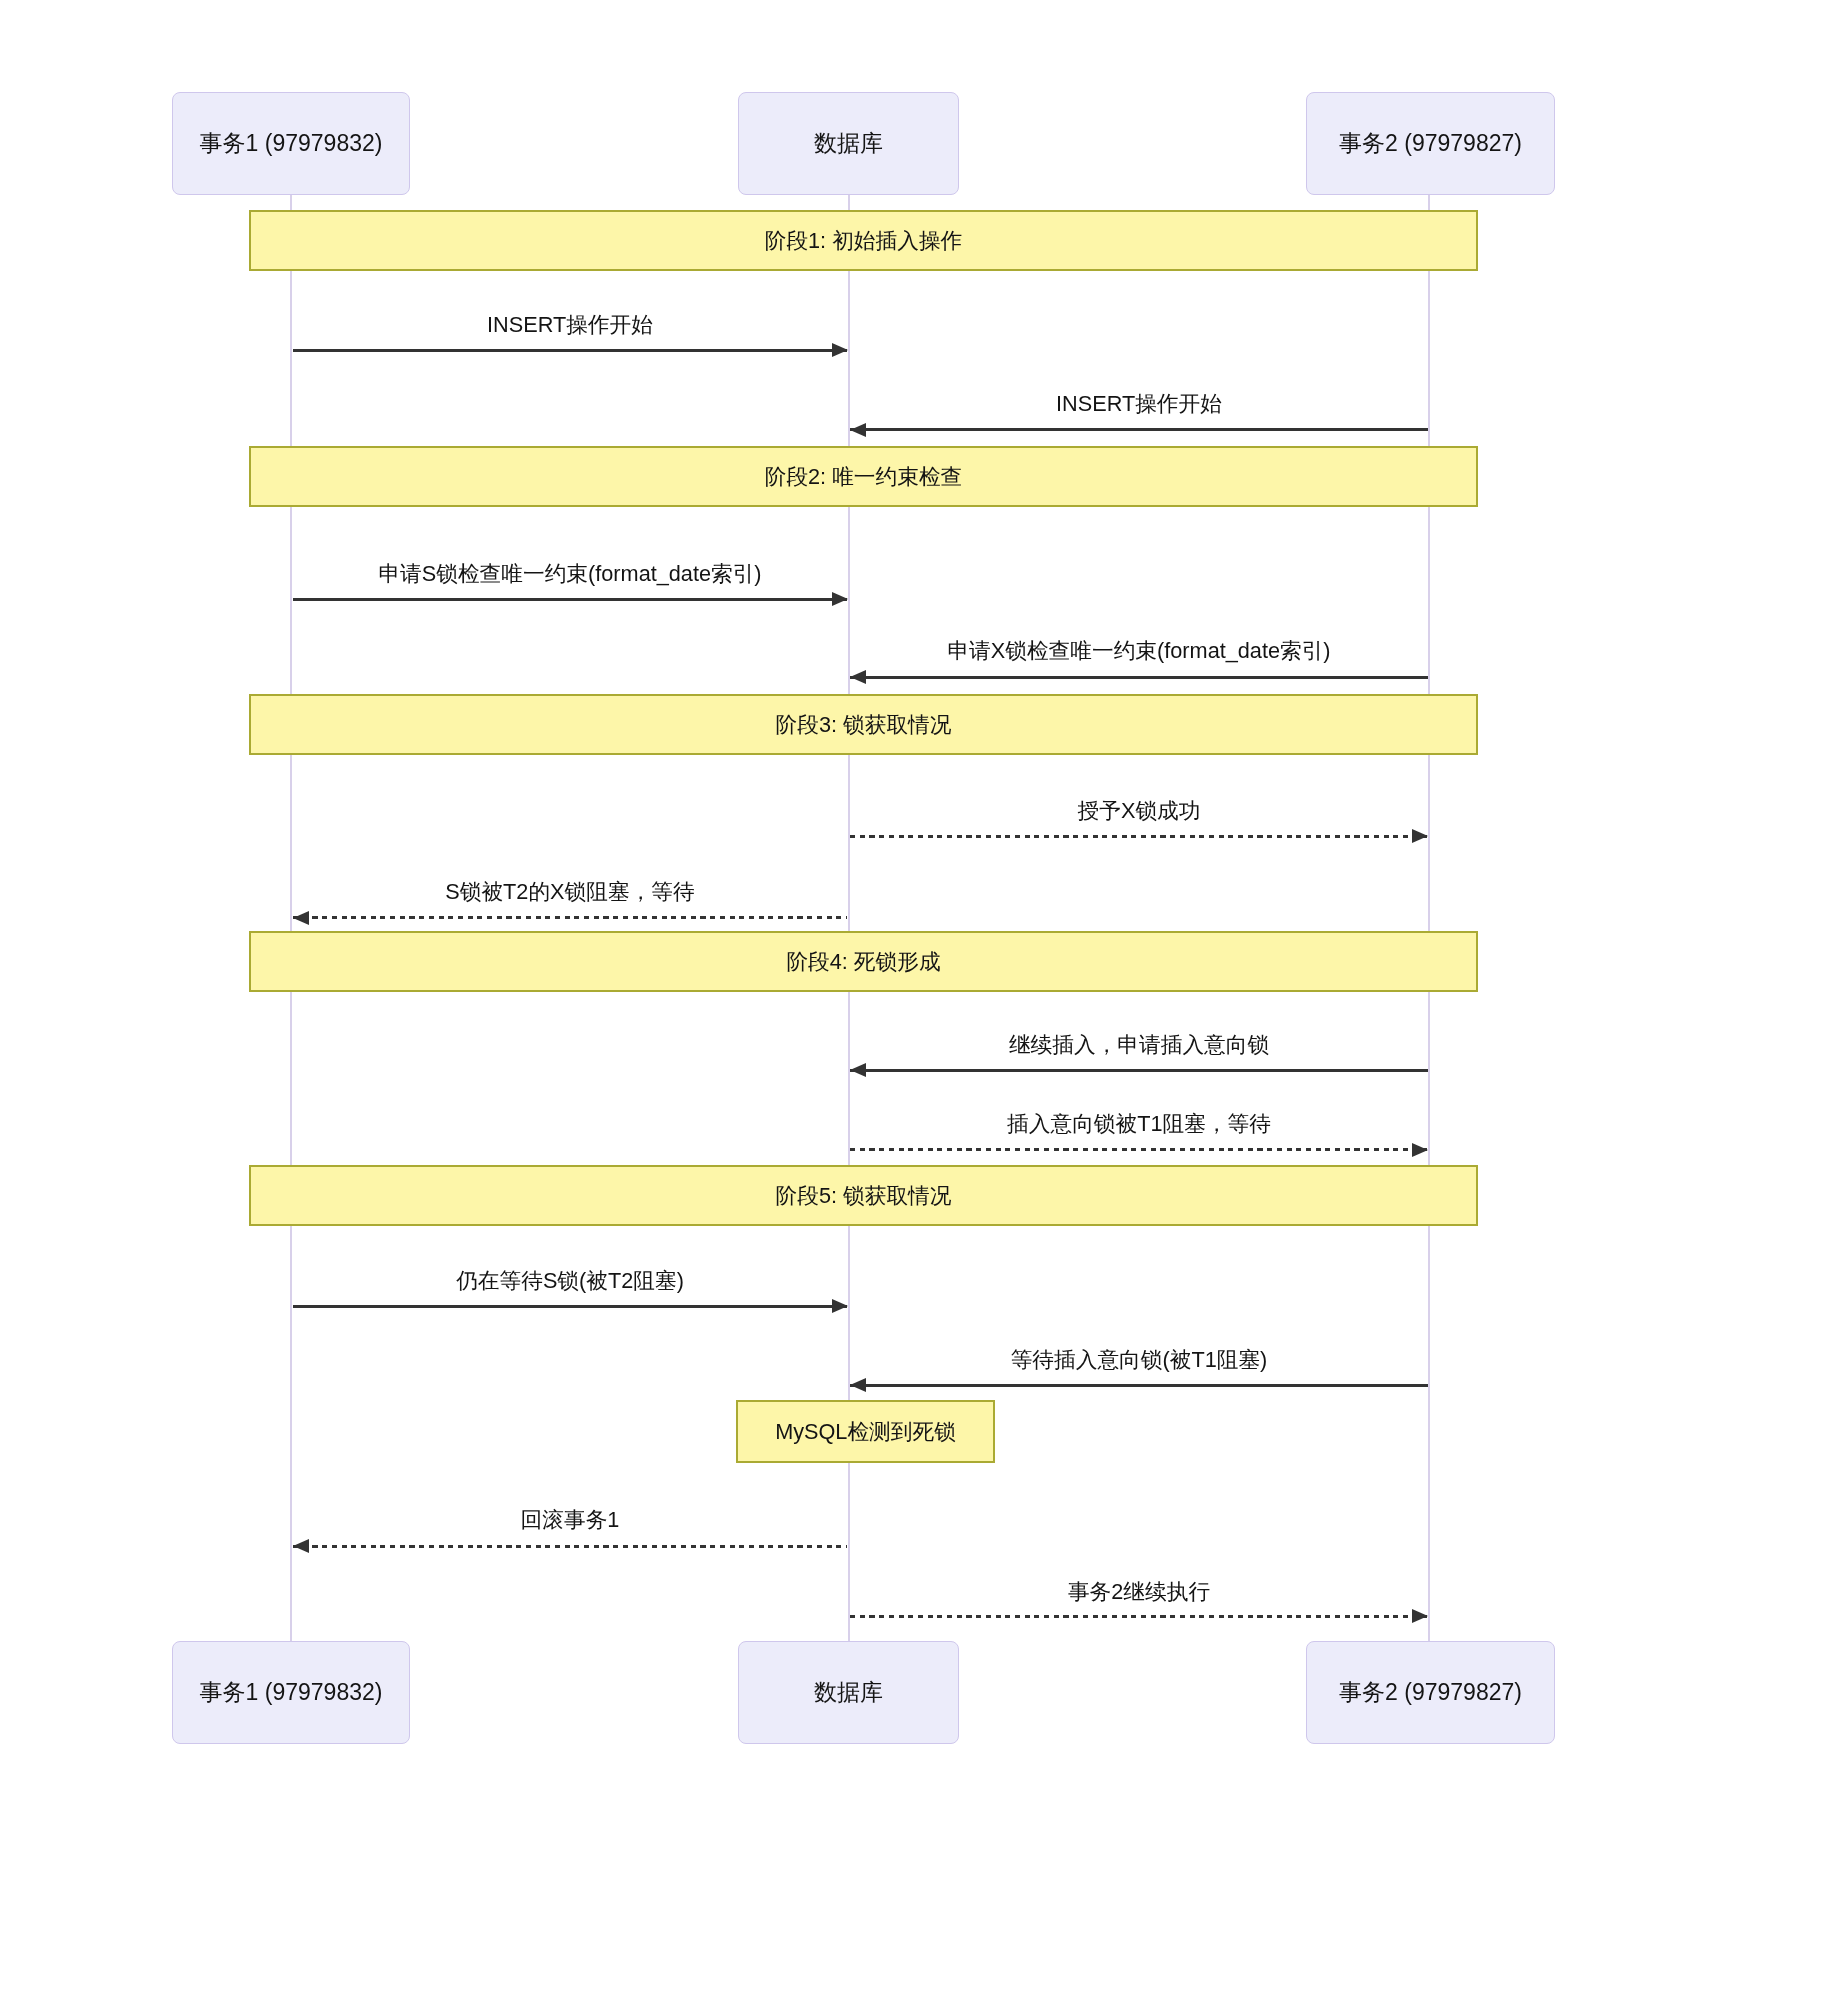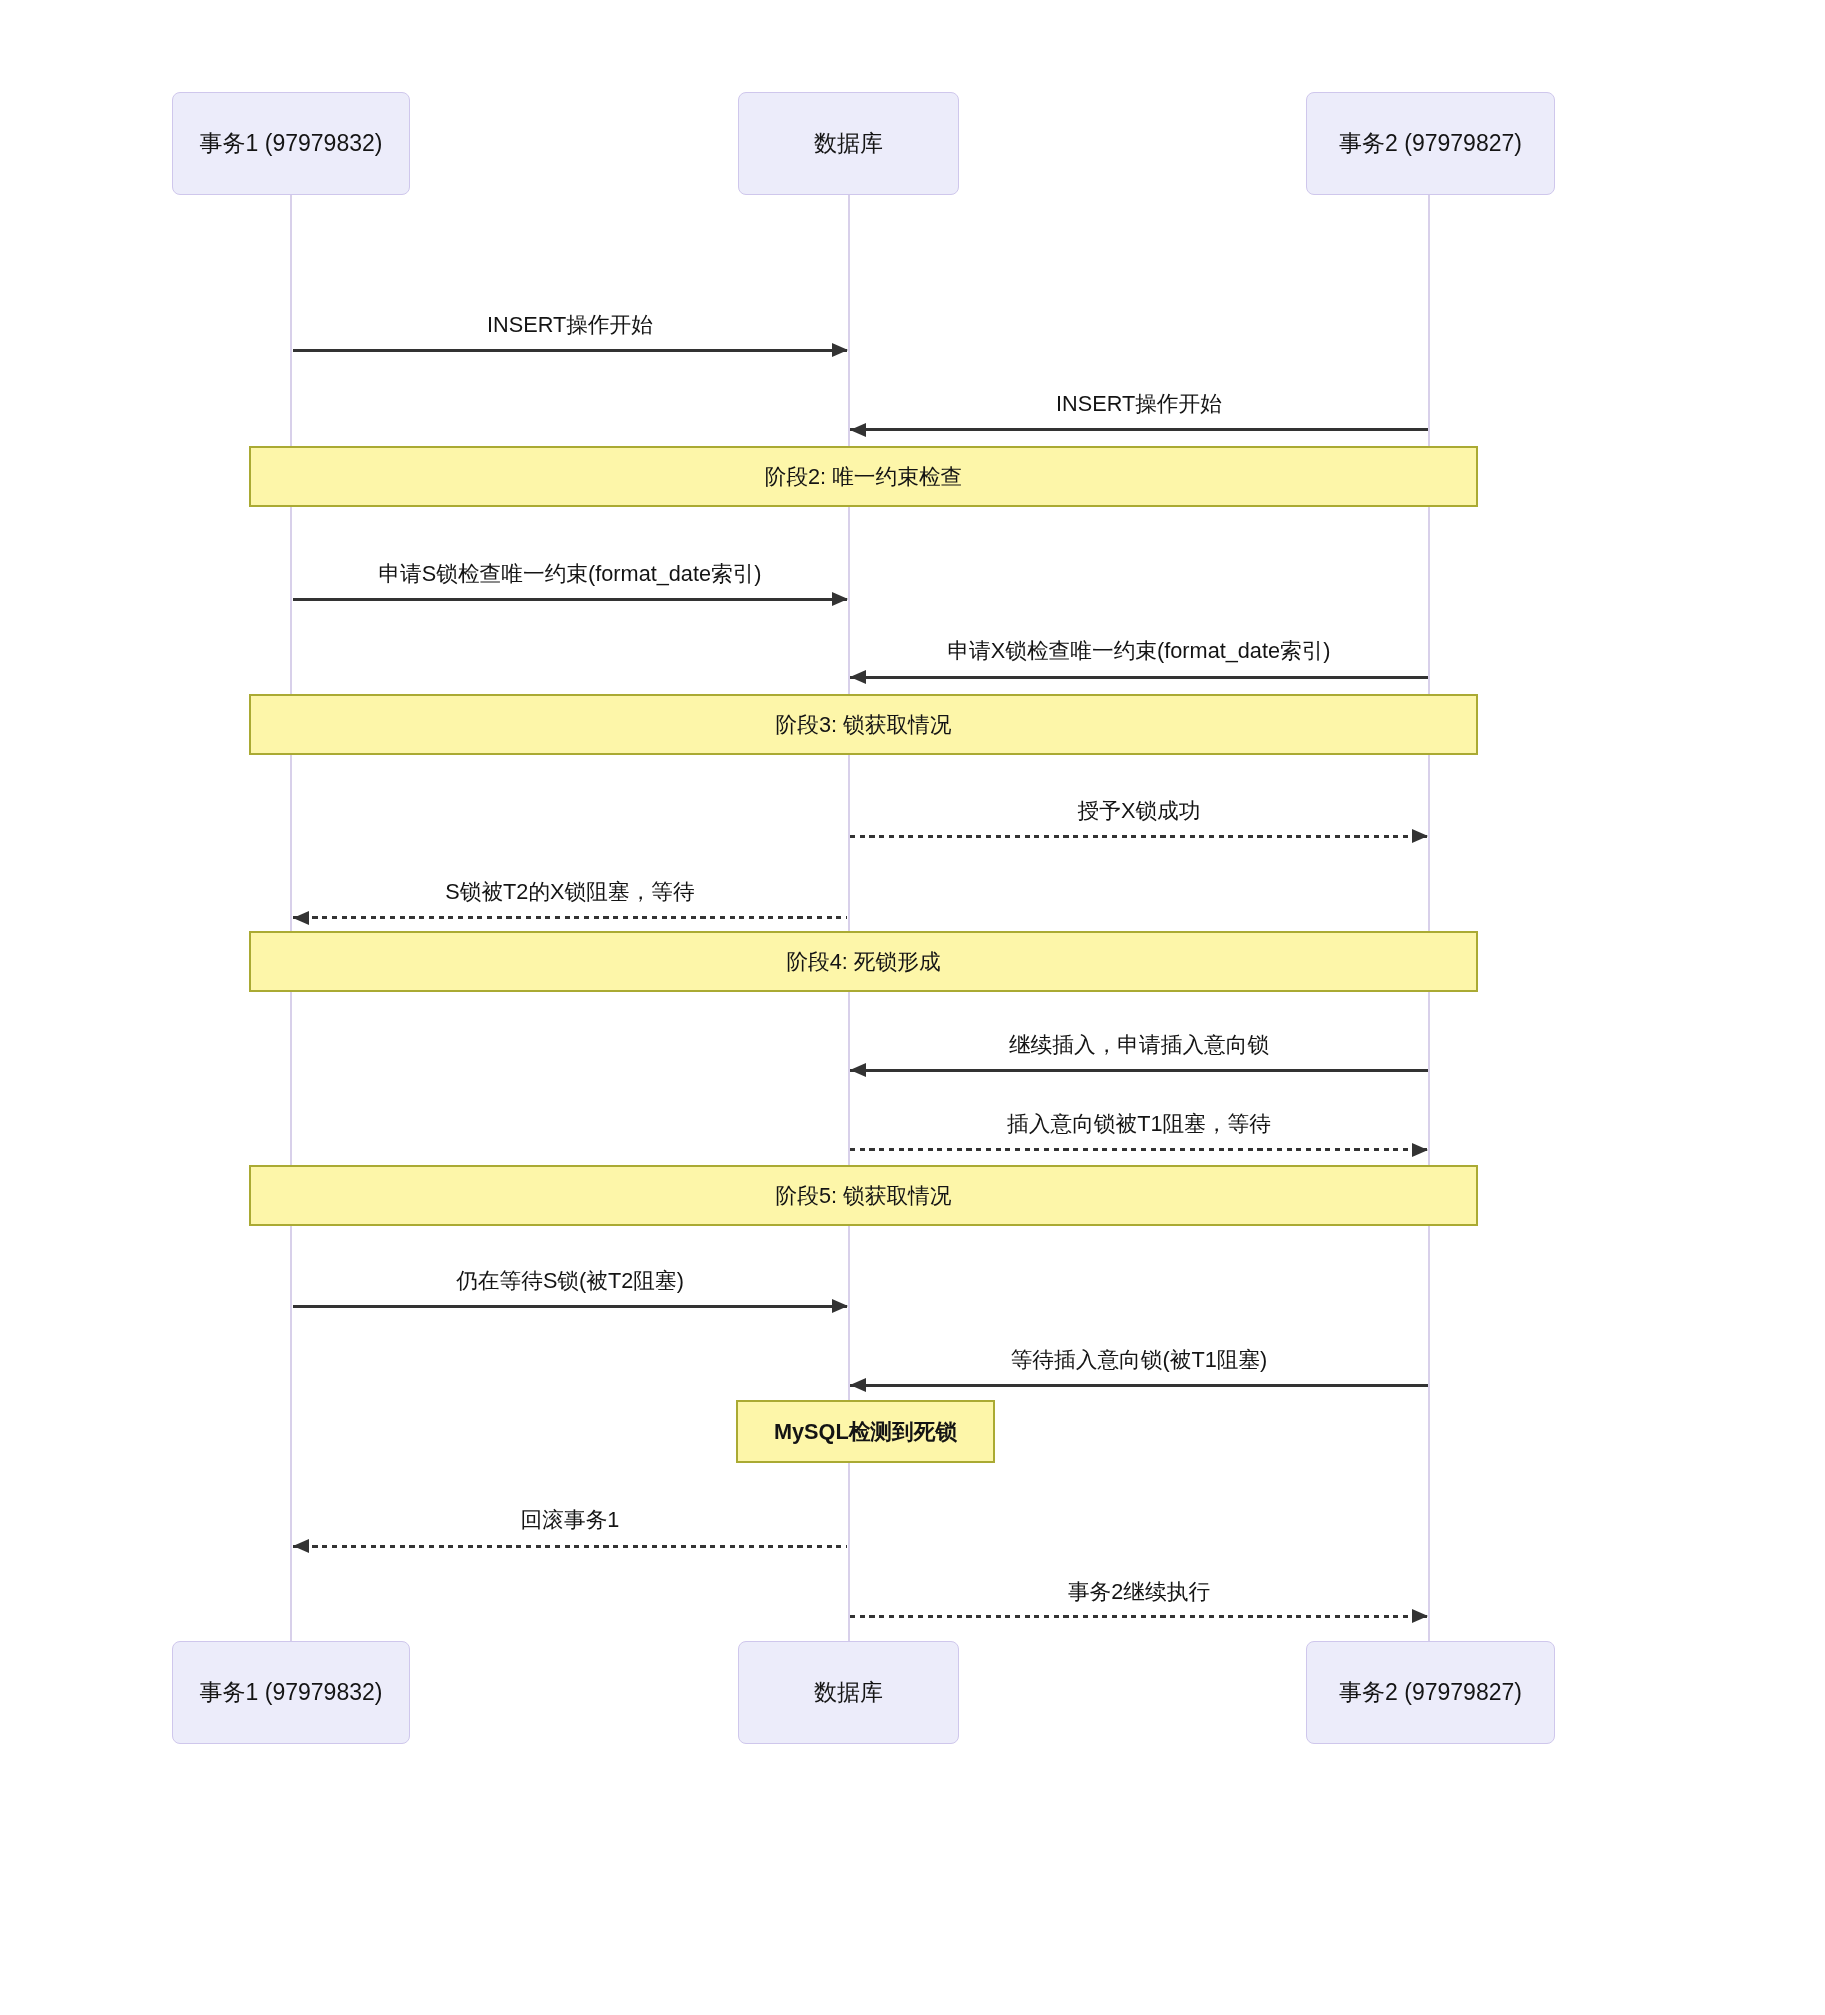--- a/index.html
+++ b/index.html
@@ -35,21 +35,20 @@
     font-size:21.7px;
     box-sizing:content-box;
   }
   .note{
     position:absolute;
     background:#fdf6a9;
     border:2.3px solid #aaaa33;
     display:flex;align-items:center;justify-content:center;
     font-size:21.7px;
     box-sizing:border-box;
-    font-weight:bold;
   }
   .msg-label{
     position:absolute;
     width:684px;
     text-align:center;
     font-size:21.7px;
     line-height:27px;
   }
   .line-solid{
     position:absolute;
@@ -92,20 +91,23 @@
   <div class="actor" style="left:172px;top:1641px;width:238px">
     <span>事务1 (97979832)</span>
   </div>
   <div class="actor" style="left:738px;top:1641px;width:221px">
     <span>数据库</span>
   </div>
   <div class="actor" style="left:1306px;top:1641px;width:249px">
     <span>事务2 (97979827)</span>
   </div>
 
+  <div class="phase" style="top:210px">
+      <span>阶段1: 初始插入操作</span>
+    </div>
   <div class="phase" style="top:446px">
       <span>阶段2: 唯一约束检查</span>
     </div>
   <div class="phase" style="top:694px">
       <span>阶段3: 锁获取情况</span>
     </div>
   <div class="phase" style="top:931px">
       <span>阶段4: 死锁形成</span>
     </div>
   <div class="phase" style="top:1165px">

